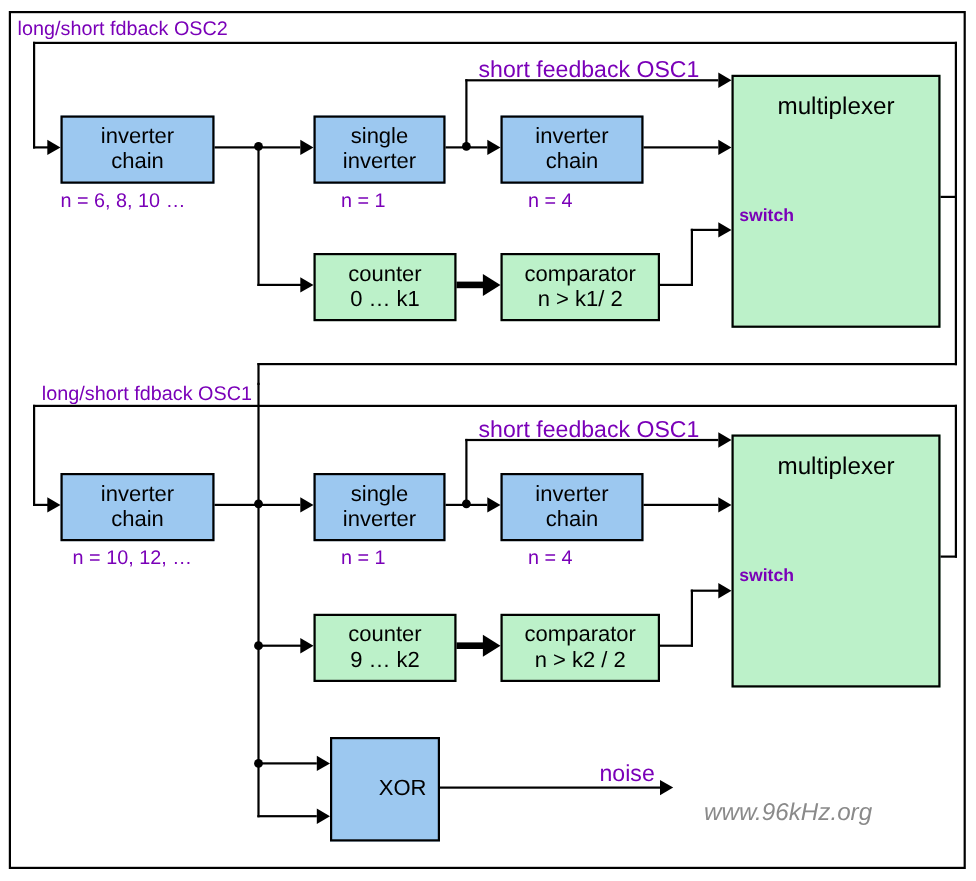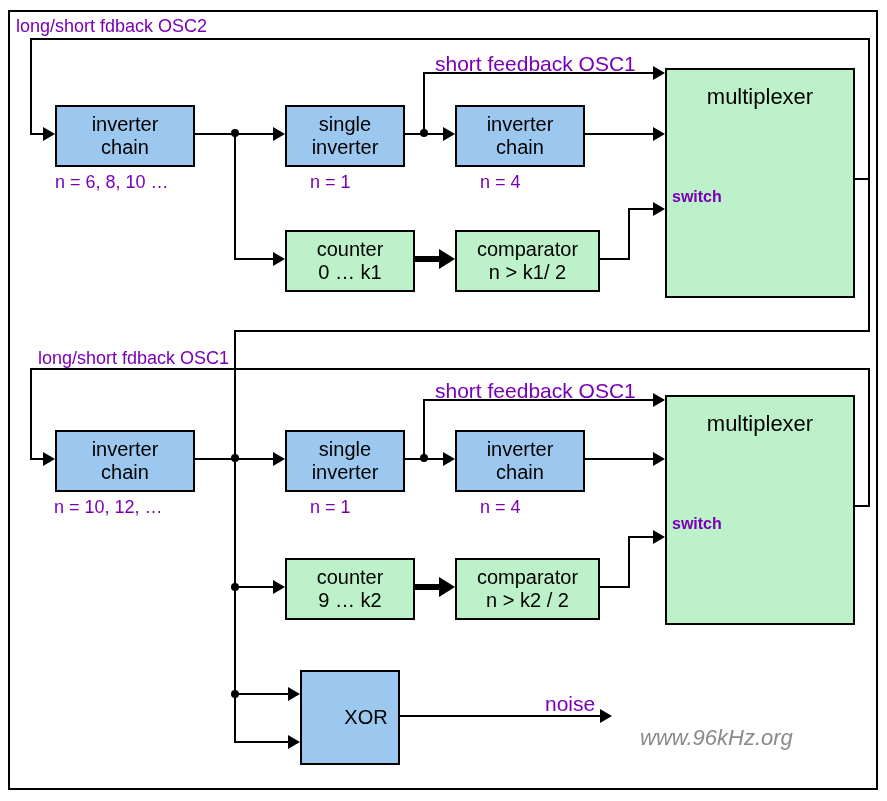--- a/index.html
+++ b/index.html
@@ -169,21 +169,21 @@
   <div class="h" style="left:234px;top:330px;width:636px;"></div>
 
   <div class="v" style="left:234px;top:330px;height:20px;"></div>
 
   <div class="label purple" style="left:16px;top:348px;margin-left:22px;">long/short fdback OSC1</div>
 
   <div class="block blue" style="left:55px;top:430px;width:140px;height:62px;">
     <span>inverter</span>
     <span>chain</span>
   </div>
-  <div class="label purple" style="left:54px;top:497px;">n =  10, 12, …</div>
+  <div class="label purple" style="left:66px;top:497px;">n =  10, 12, …</div>
 
   <div class="block blue" style="left:285px;top:430px;width:120px;height:62px;">
     <span>single</span>
     <span>inverter</span>
   </div>
   <div class="label purple" style="left:310px;top:497px;">n = 1</div>
 
   <div class="block blue" style="left:455px;top:430px;width:130px;height:62px;">
     <span>inverter</span>
     <span>chain</span>

